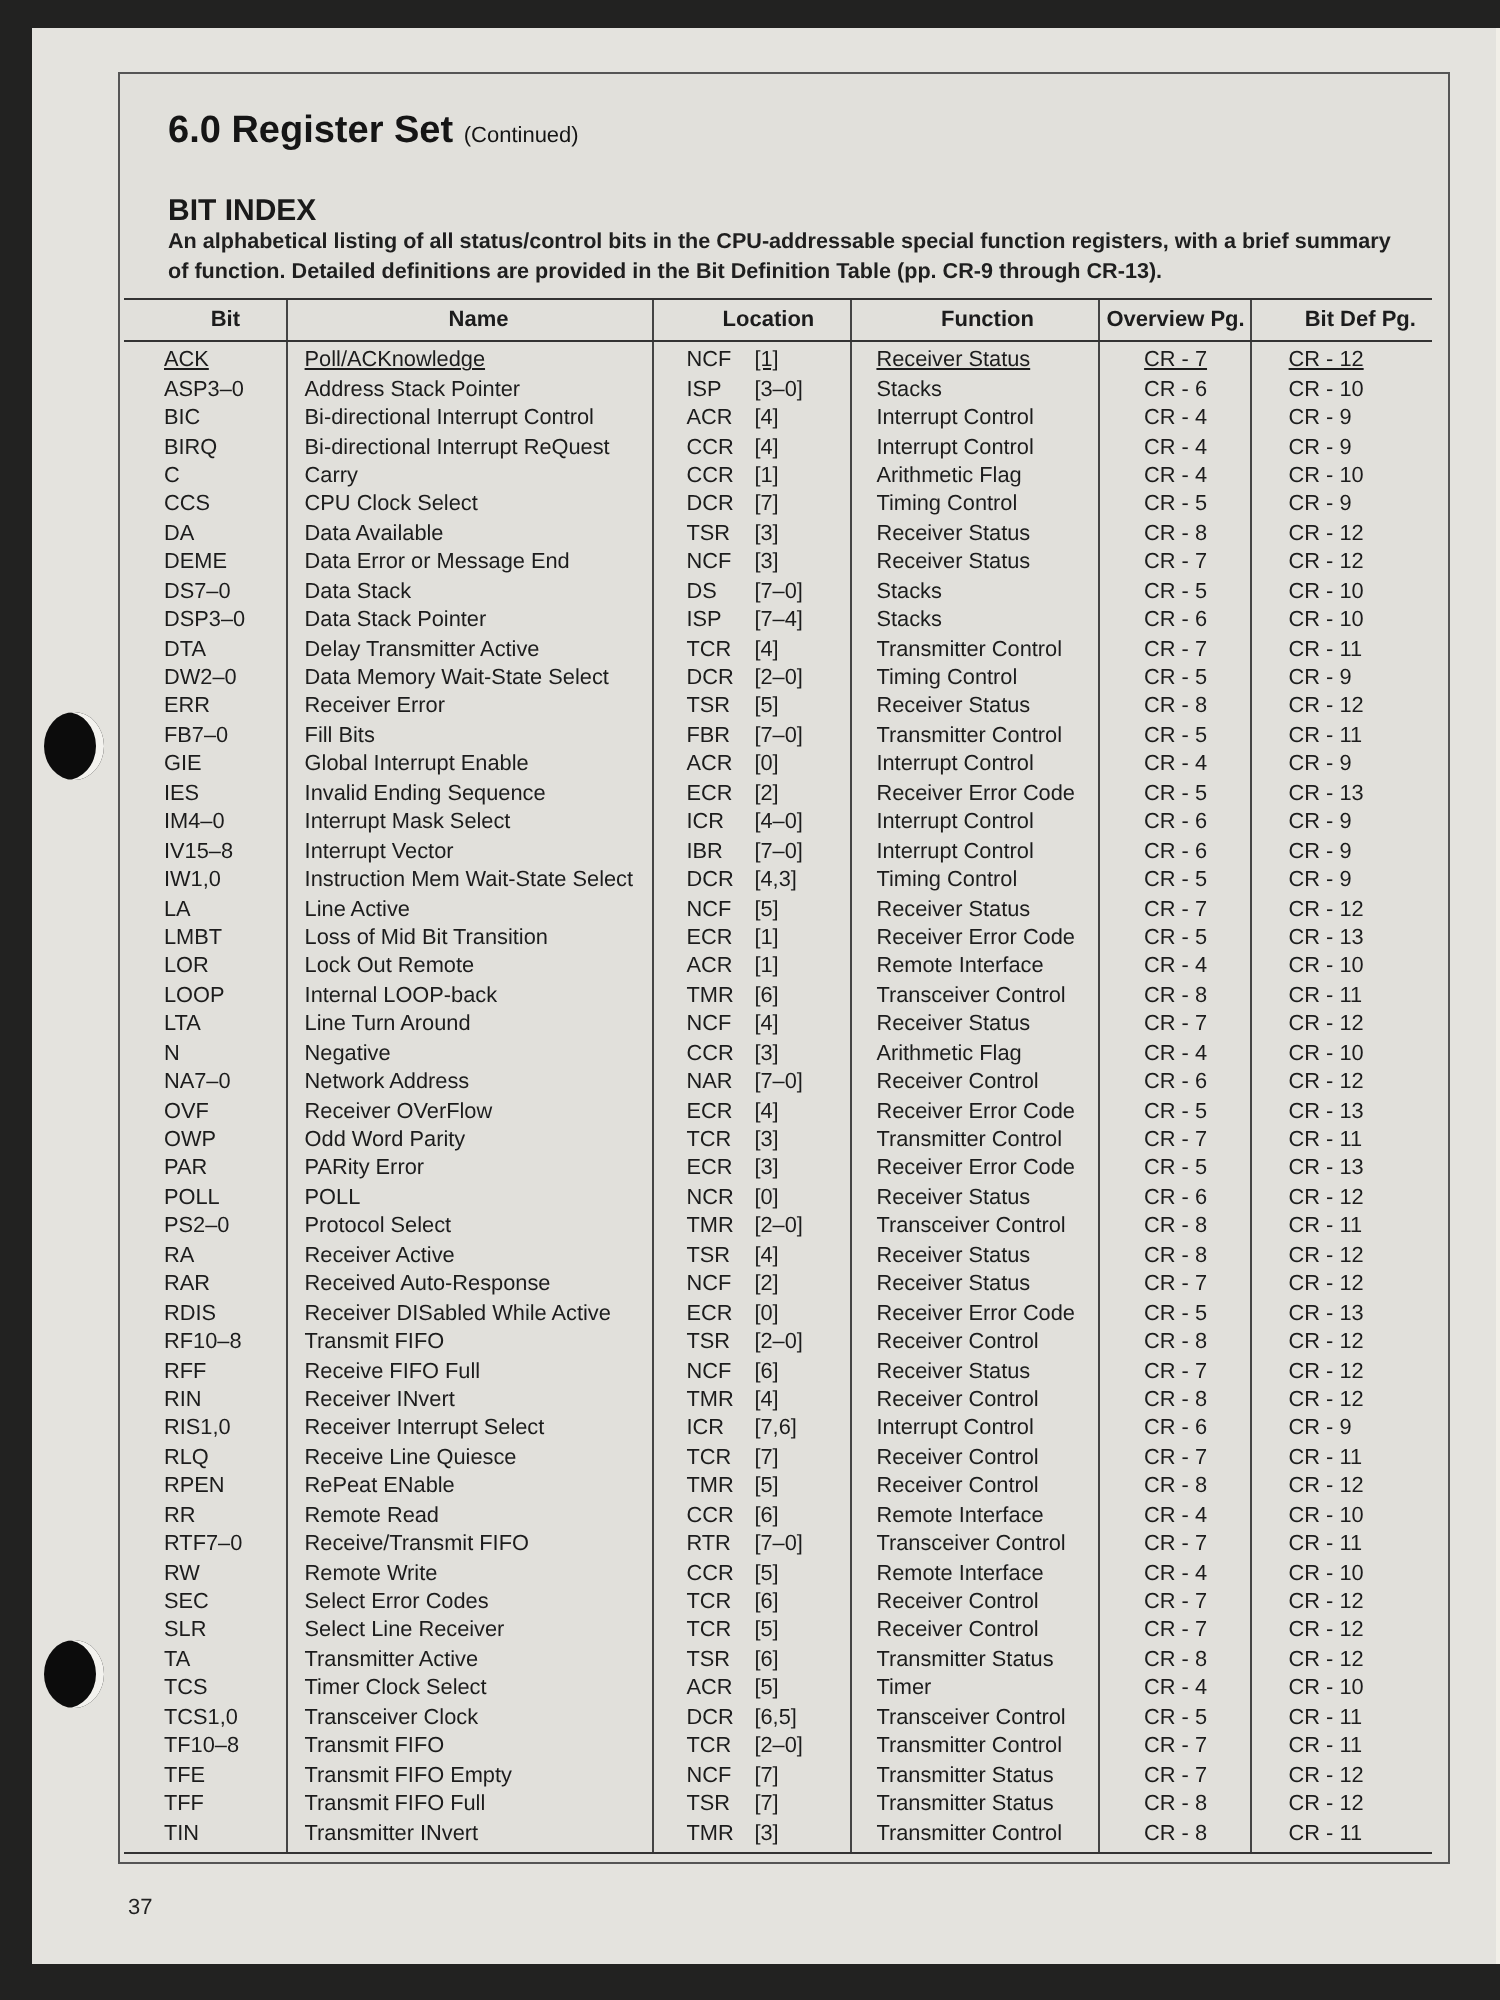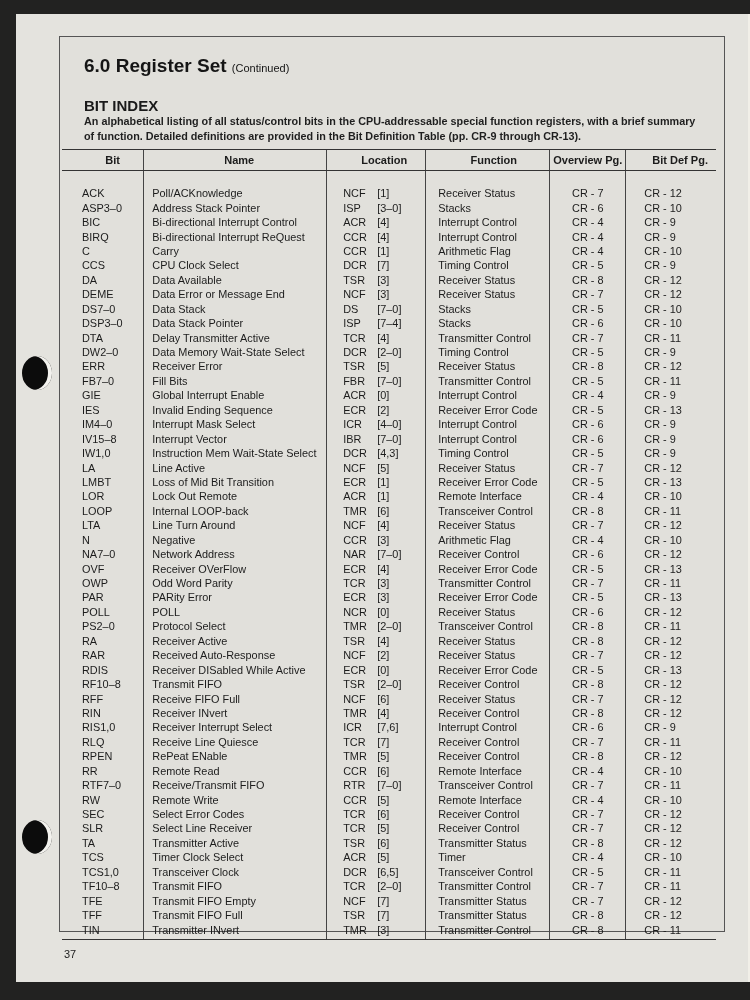--- a/index.html
+++ b/index.html
@@ -48,21 +48,21 @@
     th {
       font-size: 11px; font-weight: bold; height: 20px;
       border-top: 1.5px solid #333; border-bottom: 1.5px solid #333;
       border-left: 1px solid #444; padding: 0;
     }
     th:first-child, td:first-child { border-left: none; }
     td {
       height: 14.45px; padding: 0; border-left: 1px solid #444;
       white-space: nowrap; line-height: 14px;
     }
-    tbody tr:first-child td { padding-top: 15px; }
+    tbody tr:first-child td { padding-top: 2px; text-decoration: underline; }
     tbody tr:last-child td { border-bottom: 1.5px solid #333; padding-bottom: 2px; }
     .c-bit { width: 70px; padding-left: 20px; }
     .c-name { width: 178px; padding-left: 8px; }
     .c-loc { width: 92px; padding-left: 16px; }
     .c-func { width: 116px; padding-left: 12px; }
     .c-ov { width: 86px; text-align: center; }
     .c-bd { width: 86px; padding-left: 18px; }
     .loc-reg { display: inline-block; width: 34px; }
     .pageno {
       position: absolute; left: 0; width: 750px; top: 934px;

